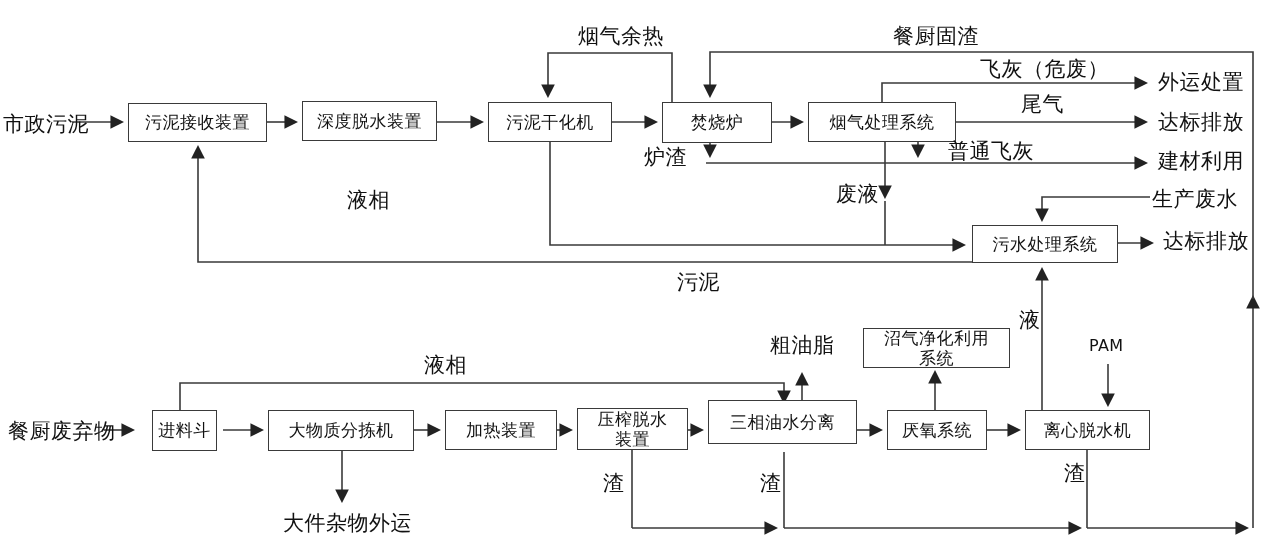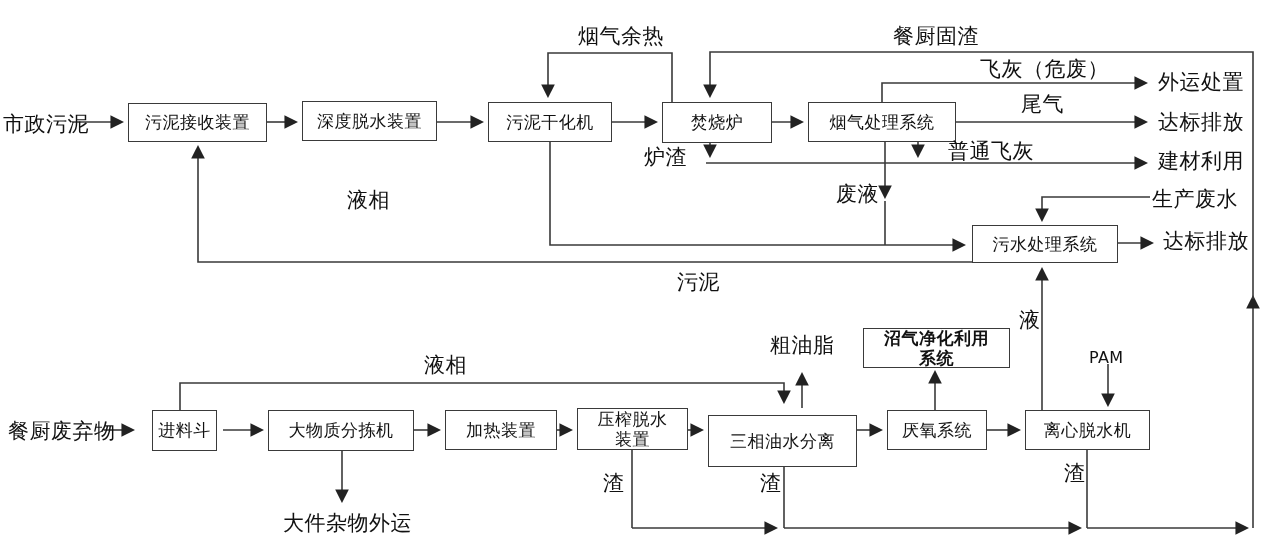--- a/index.html
+++ b/index.html
@@ -8,26 +8,26 @@
     font-family:"DejaVu Sans",sans-serif;color:#111111;overflow:hidden;
   }
   .lines{position:absolute;left:0;top:0;z-index:1;}
   .node{
     position:absolute;box-sizing:border-box;z-index:2;
     border:1.6px solid #3a3a3a;background:#ffffff;
     display:flex;align-items:center;justify-content:center;text-align:center;
     font-size:17px;line-height:1.18;letter-spacing:0.5px;padding:16px 2px;
   }
   .p14{padding:0 14px;}
-  .p16{padding:0 16px;font-weight:bold;}
+  .p16{padding:0 16px;}
   .lbl{
     position:absolute;z-index:3;font-size:21px;letter-spacing:0.5px;
     white-space:nowrap;line-height:1.1;
   }
-  .latin{font-size:16px;letter-spacing:0.3px;margin-top:12px;}
+  .latin{font-size:16px;letter-spacing:0.3px;}
 </style>
 </head>
 <body>
 
 <div class="canvas">
 
   <svg class="lines" width="1269" height="548" viewBox="0 0 1269 548">
     <defs>
       <marker id="ah" viewBox="0 0 10 10" refX="8.5" refY="5" markerWidth="8.5" markerHeight="8.5" orient="auto-start-reverse">
         <path d="M0,0 L10,5 L0,10 z" fill="#222222"></path>
@@ -97,21 +97,21 @@
   <div class="node" style="left:128px;top:103px;width:139px;height:39px">污泥接收装置</div>
   <div class="node" style="left:302px;top:101px;width:135px;height:40px">深度脱水装置</div>
   <div class="node" style="left:488px;top:102px;width:124px;height:40px">污泥干化机</div>
   <div class="node" style="left:662px;top:102px;width:110px;height:41px">焚烧炉</div>
   <div class="node" style="left:808px;top:102px;width:148px;height:40px">烟气处理系统</div>
   <div class="node" style="left:972px;top:225px;width:146px;height:38px">污水处理系统</div>
   <div class="node" style="left:152px;top:410px;width:65px;height:41px">进料斗</div>
   <div class="node" style="left:268px;top:410px;width:146px;height:41px">大物质分拣机</div>
   <div class="node" style="left:445px;top:410px;width:112px;height:40px">加热装置</div>
   <div class="node p14" style="left:577px;top:408px;width:111px;height:42px">压榨脱水装置</div>
-  <div class="node" style="left:708px;top:415px;width:149px;height:52px">三相油水分离</div>
+  <div class="node" style="left:708px;top:400px;width:149px;height:44px">三相油水分离</div>
   <div class="node" style="left:887px;top:410px;width:100px;height:40px">厌氧系统</div>
   <div class="node" style="left:1025px;top:410px;width:125px;height:40px">离心脱水机</div>
   <div class="node p16" style="left:863px;top:328px;width:147px;height:40px">沼气净化利用系统</div>
 
   <div class="lbl" style="left:3px;top:113px">市政污泥</div>
   <div class="lbl" style="left:8px;top:420px">餐厨废弃物</div>
   <div class="lbl" style="left:578px;top:25px">烟气余热</div>
   <div class="lbl" style="left:893px;top:25px">餐厨固渣</div>
   <div class="lbl" style="left:980px;top:58px">飞灰（危废）</div>
   <div class="lbl" style="left:1021px;top:93px">尾气</div>

